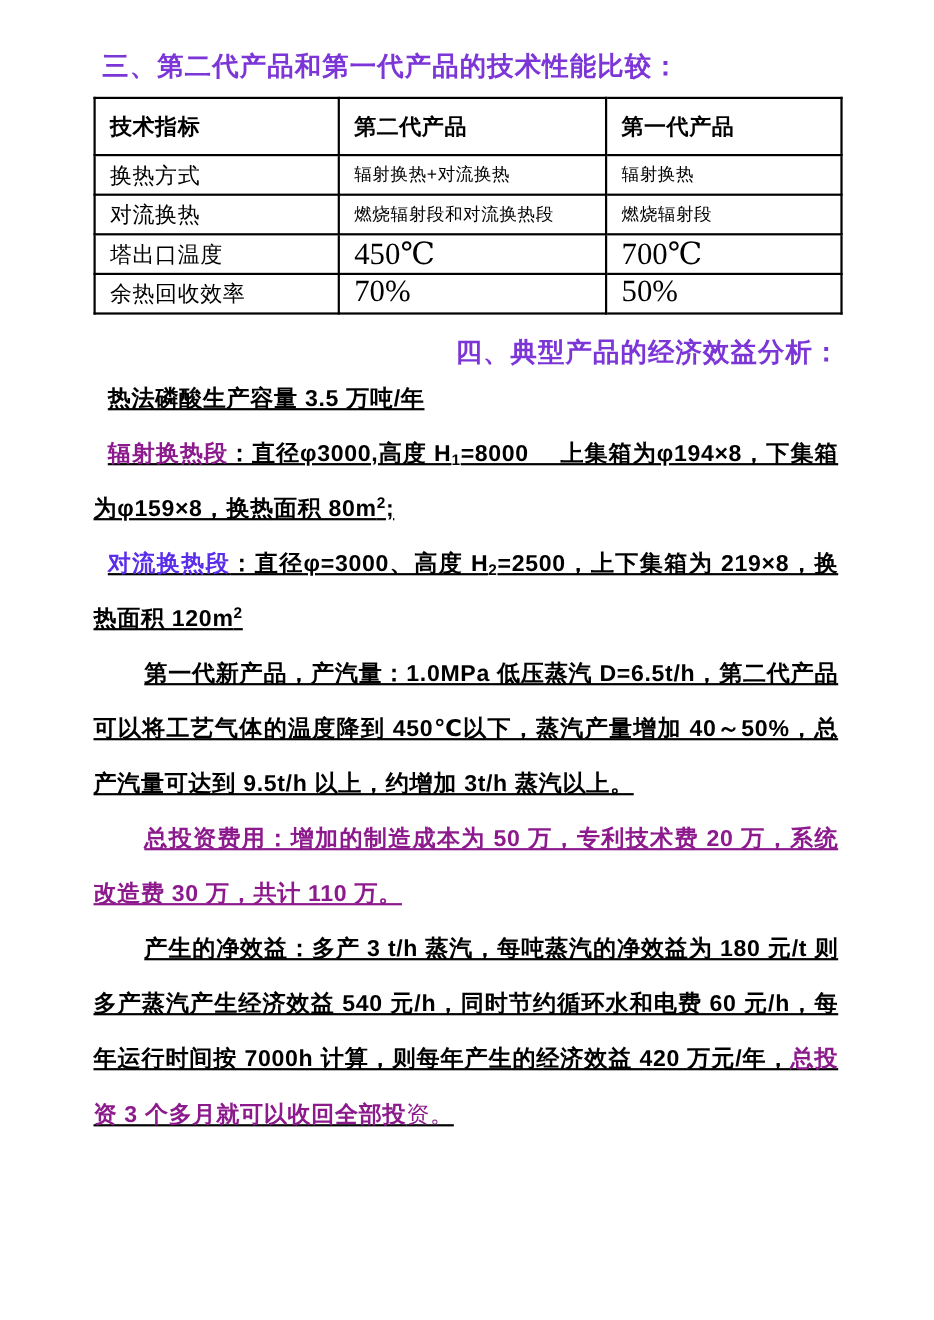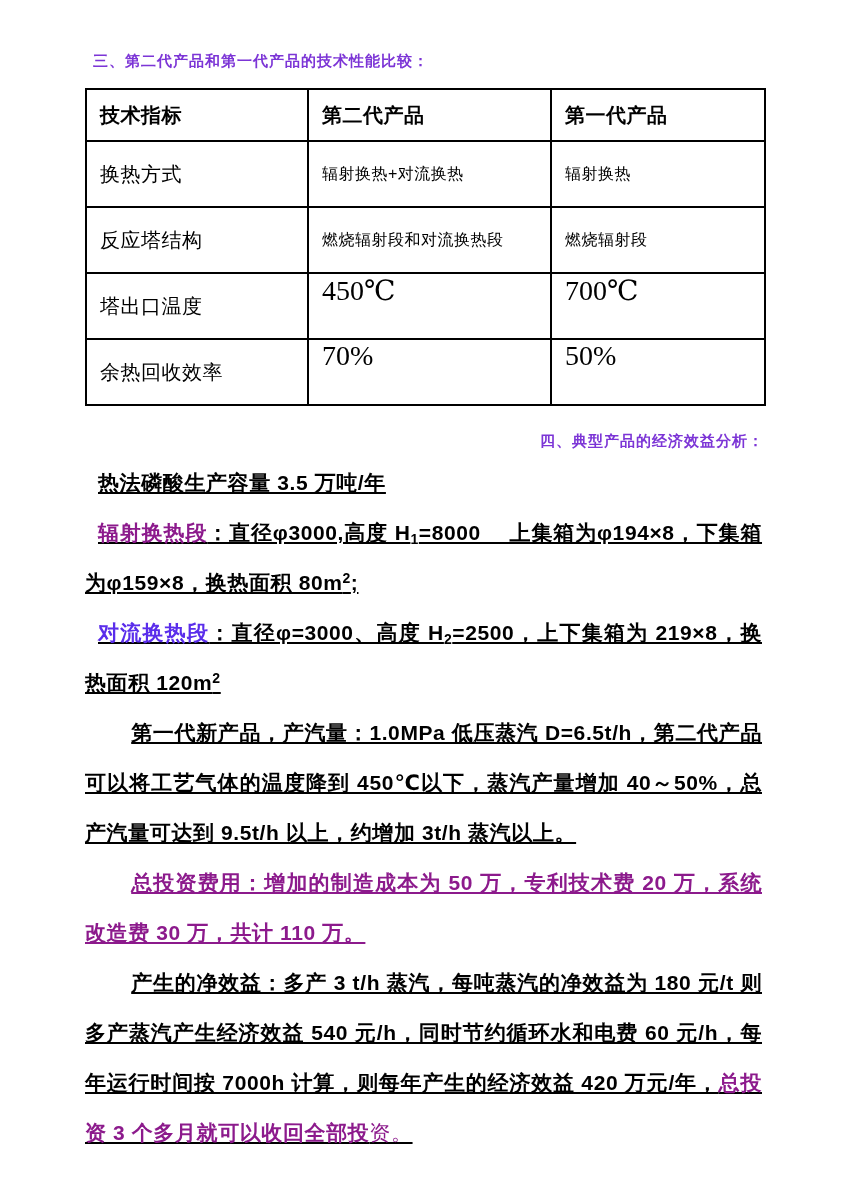--- a/index.html
+++ b/index.html
@@ -9,21 +9,21 @@
     background:#ffffff;
     box-sizing:border-box;
     padding:44px 85px 0 85px;
     font-family:"Liberation Sans","DejaVu Sans",sans-serif;
     color:#000;
     overflow:hidden;
   }
   .sec-heading {
     font-family:Liberation Sans, sans-serif;
     font-weight:600;
-    font-size:15px;
+    font-size:24px;
     line-height:34px;
     color:var(--heading-violet,#7c35d6);
     margin:0 0 0 8px;
     letter-spacing:1px;
   }
   .sec-heading.first { margin-bottom:10px; }
   .sec-heading.second { margin-top:18px;text-align:right; }
 
   table.cmp {
     border-collapse:collapse;
@@ -36,21 +36,21 @@
     padding:0 6px 0 13px;
   }
   table.cmp th {
     text-align:left;
     font-size:20px;
     font-weight:700;
     height:52px;
     vertical-align:middle;
     letter-spacing:0.5px;
   }
-  table.cmp td { height:66px; }
+  table.cmp td { height:36px; }
   td.lbl {
     font-size:20px;
     font-weight:400;
     vertical-align:middle;
     letter-spacing:0.5px;
   }
   td.val-cjk {
     font-size:16px;
     font-weight:400;
     vertical-align:middle;
@@ -104,21 +104,21 @@
       <th>技术指标</th>
       <th>第二代产品</th>
       <th>第一代产品</th>
     </tr>
     <tr>
       <td class="lbl">换热方式</td>
       <td class="val-cjk">辐射换热+对流换热</td>
       <td class="val-cjk">辐射换热</td>
     </tr>
     <tr>
-      <td class="lbl">反应塔结构</td>
+      <td class="lbl">对流换热</td>
       <td class="val-cjk">燃烧辐射段和对流换热段</td>
       <td class="val-cjk">燃烧辐射段</td>
     </tr>
     <tr>
       <td class="lbl">塔出口温度</td>
       <td class="val-num">450℃</td>
       <td class="val-num">700℃</td>
     </tr>
     <tr>
       <td class="lbl">余热回收效率</td>

